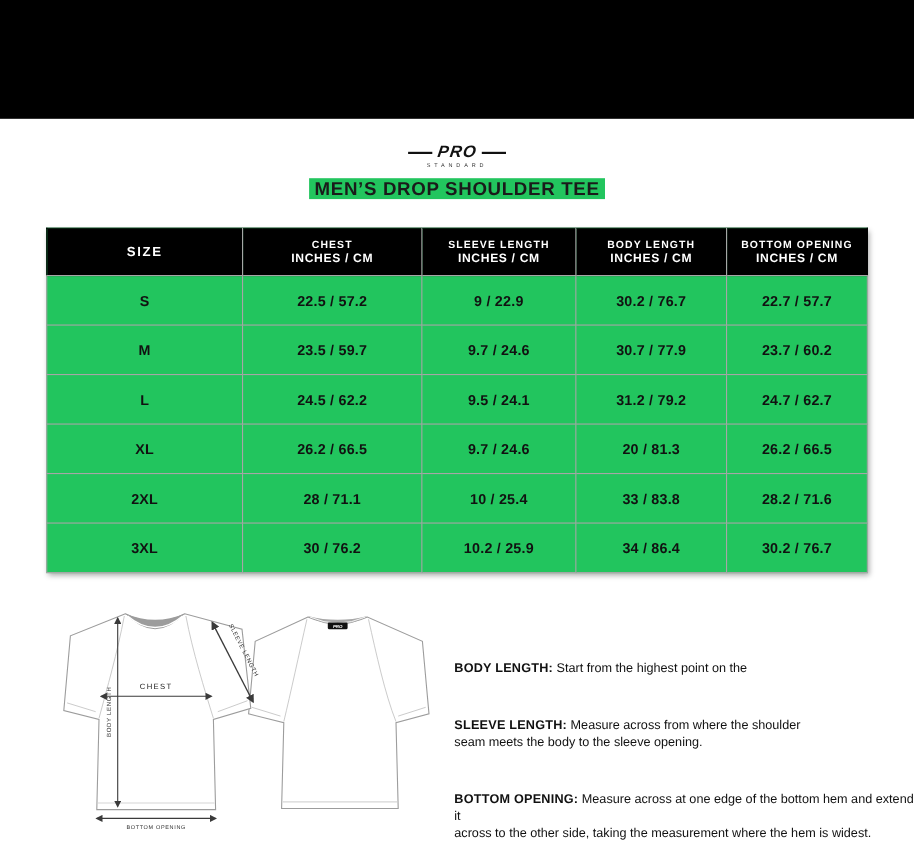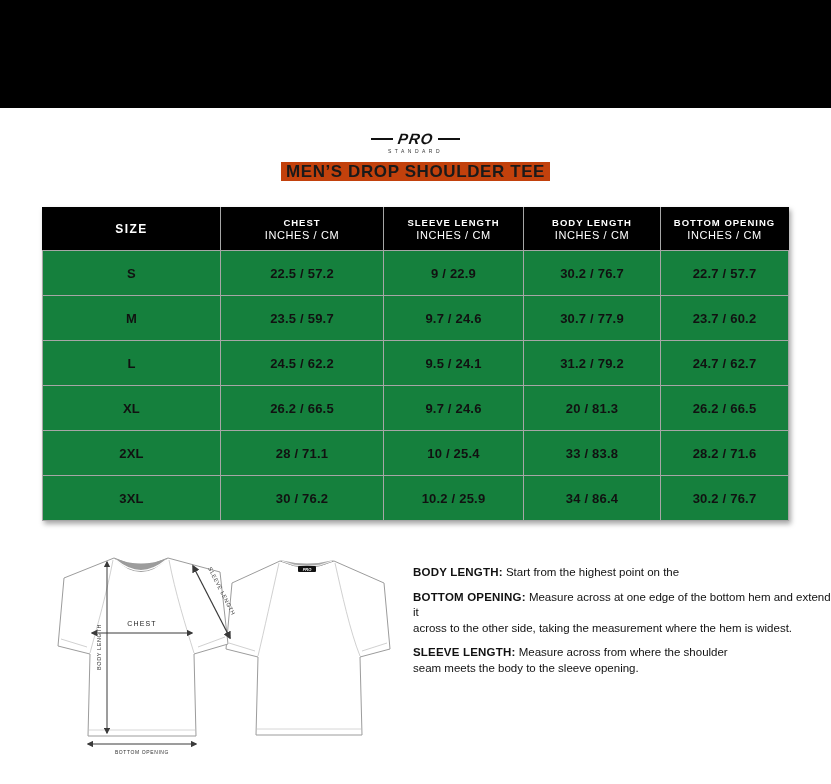--- a/index.html
+++ b/index.html
@@ -12,39 +12,39 @@
   .logo-block { position:absolute; left:0; top:130px; width:831px; text-align:center; }
   .logo-row { display:flex; align-items:center; justify-content:center; gap:5px; }
   .logo-line { width:22px; height:2px; background:#111; }
   .logo-text { font-size:15px; font-weight:700; font-style:italic; letter-spacing:1px; color:#111; transform:skewX(-8deg); }
   .logo-sub { font-size:5px; letter-spacing:3.5px; color:#333; margin-top:1px; }
 
   .title-block { position:absolute; left:0; top:158px; width:831px; height:28px; }
   .swoosh-svg { position:absolute; left:235px; top:160px; }
   .page-title { position:relative; z-index:2; text-align:center; font-size:17px; font-weight:700;
                 letter-spacing:0.6px; color:#1a1a1a; top:4px; }
-  .page-title span { background:#c2410c; padding:0 5px; }
+  .page-title span { background:#22c55e; padding:0 5px; }
 
   table.size-chart { position:absolute; left:42px; top:207px; width:746px; border-collapse:collapse;
-                     table-layout:fixed; box-shadow:2px 3px 5px rgba(0,0,0,0.35); background:#15803d; }
+                     table-layout:fixed; box-shadow:2px 3px 5px rgba(0,0,0,0.35); background:#22c55e; }
   .size-chart th { background:#000; color:#fff; height:43px; border:1px solid #a6a6a6; border-top-color:#000; vertical-align:middle; }
   .size-chart th:first-child { border-left-color:#000; }
   .size-chart th:last-child { border-right-color:#000; }
   .size-chart td { height:45px; border:1px solid #a6a6a6; text-align:center; vertical-align:middle;
                    font-size:13px; font-weight:700; color:#111; letter-spacing:0.2px; }
   .col-label { font-size:9.5px; font-weight:700; letter-spacing:1px; }
   th:first-child .col-label { font-size:12px; letter-spacing:1.5px; }
-  .col-sub { font-size:11px; font-weight:400; letter-spacing:0.6px; margin-top:1px; }
+  .col-sub { font-size:11px; font-weight:700; letter-spacing:0.6px; margin-top:1px; }
 
   .tee-front-svg { position:absolute; left:50px; top:542px; z-index:2; }
   .tee-back-svg { position:absolute; left:222px; top:549px; z-index:1; }
 
   .how-to { position:absolute; left:413px; top:565px; width:419px; }
   .how-to h2 { font-size:15px; font-weight:700; letter-spacing:0.6px; color:#111; margin-bottom:12px; }
-  .how-to p { font-size:11.5px; line-height:15.5px; color:#111; margin-bottom:9px; }
+  .how-to p { font-size:11.5px; line-height:15.5px; color:#111; margin-bottom:9px;margin-top:36px; }
   .how-to p b { font-weight:700; letter-spacing:0.2px; }
 
   svg text { font-family:"Liberation Sans", sans-serif; }
 </style>
 </head>
 <body>
 
 <div class="page">
 
   <div class="top-bar"></div>
@@ -183,24 +183,24 @@
     <line x1="38" y1="202" x2="146" y2="202" stroke="#3a3a3a" stroke-width="1" marker-start="url(#ah)" marker-end="url(#ah)"></line>
     <text x="92" y="212" font-size="5" letter-spacing="0.6" fill="#333" text-anchor="middle">BOTTOM OPENING</text>
   </svg>
 
   <div class="how-to">
     <p>
       <b>BODY LENGTH:</b>
       <span>Start from the highest point on the</span><br>
     </p>
     <p>
+      <b>SLEEVE LENGTH:</b>
+      <span>Measure across from where the shoulder</span><br>
+      <span>seam meets the body to the sleeve opening.</span>
+    </p>
+    <p>
       <b>BOTTOM OPENING:</b>
       <span>Measure across at one edge of the bottom hem and extend it</span><br>
       <span>across to the other side, taking the measurement where the hem is widest.</span>
     </p>
-    <p>
-      <b>SLEEVE LENGTH:</b>
-      <span>Measure across from where the shoulder</span><br>
-      <span>seam meets the body to the sleeve opening.</span>
-    </p>
   </div>
 
 </div>
 
 </body></html>

